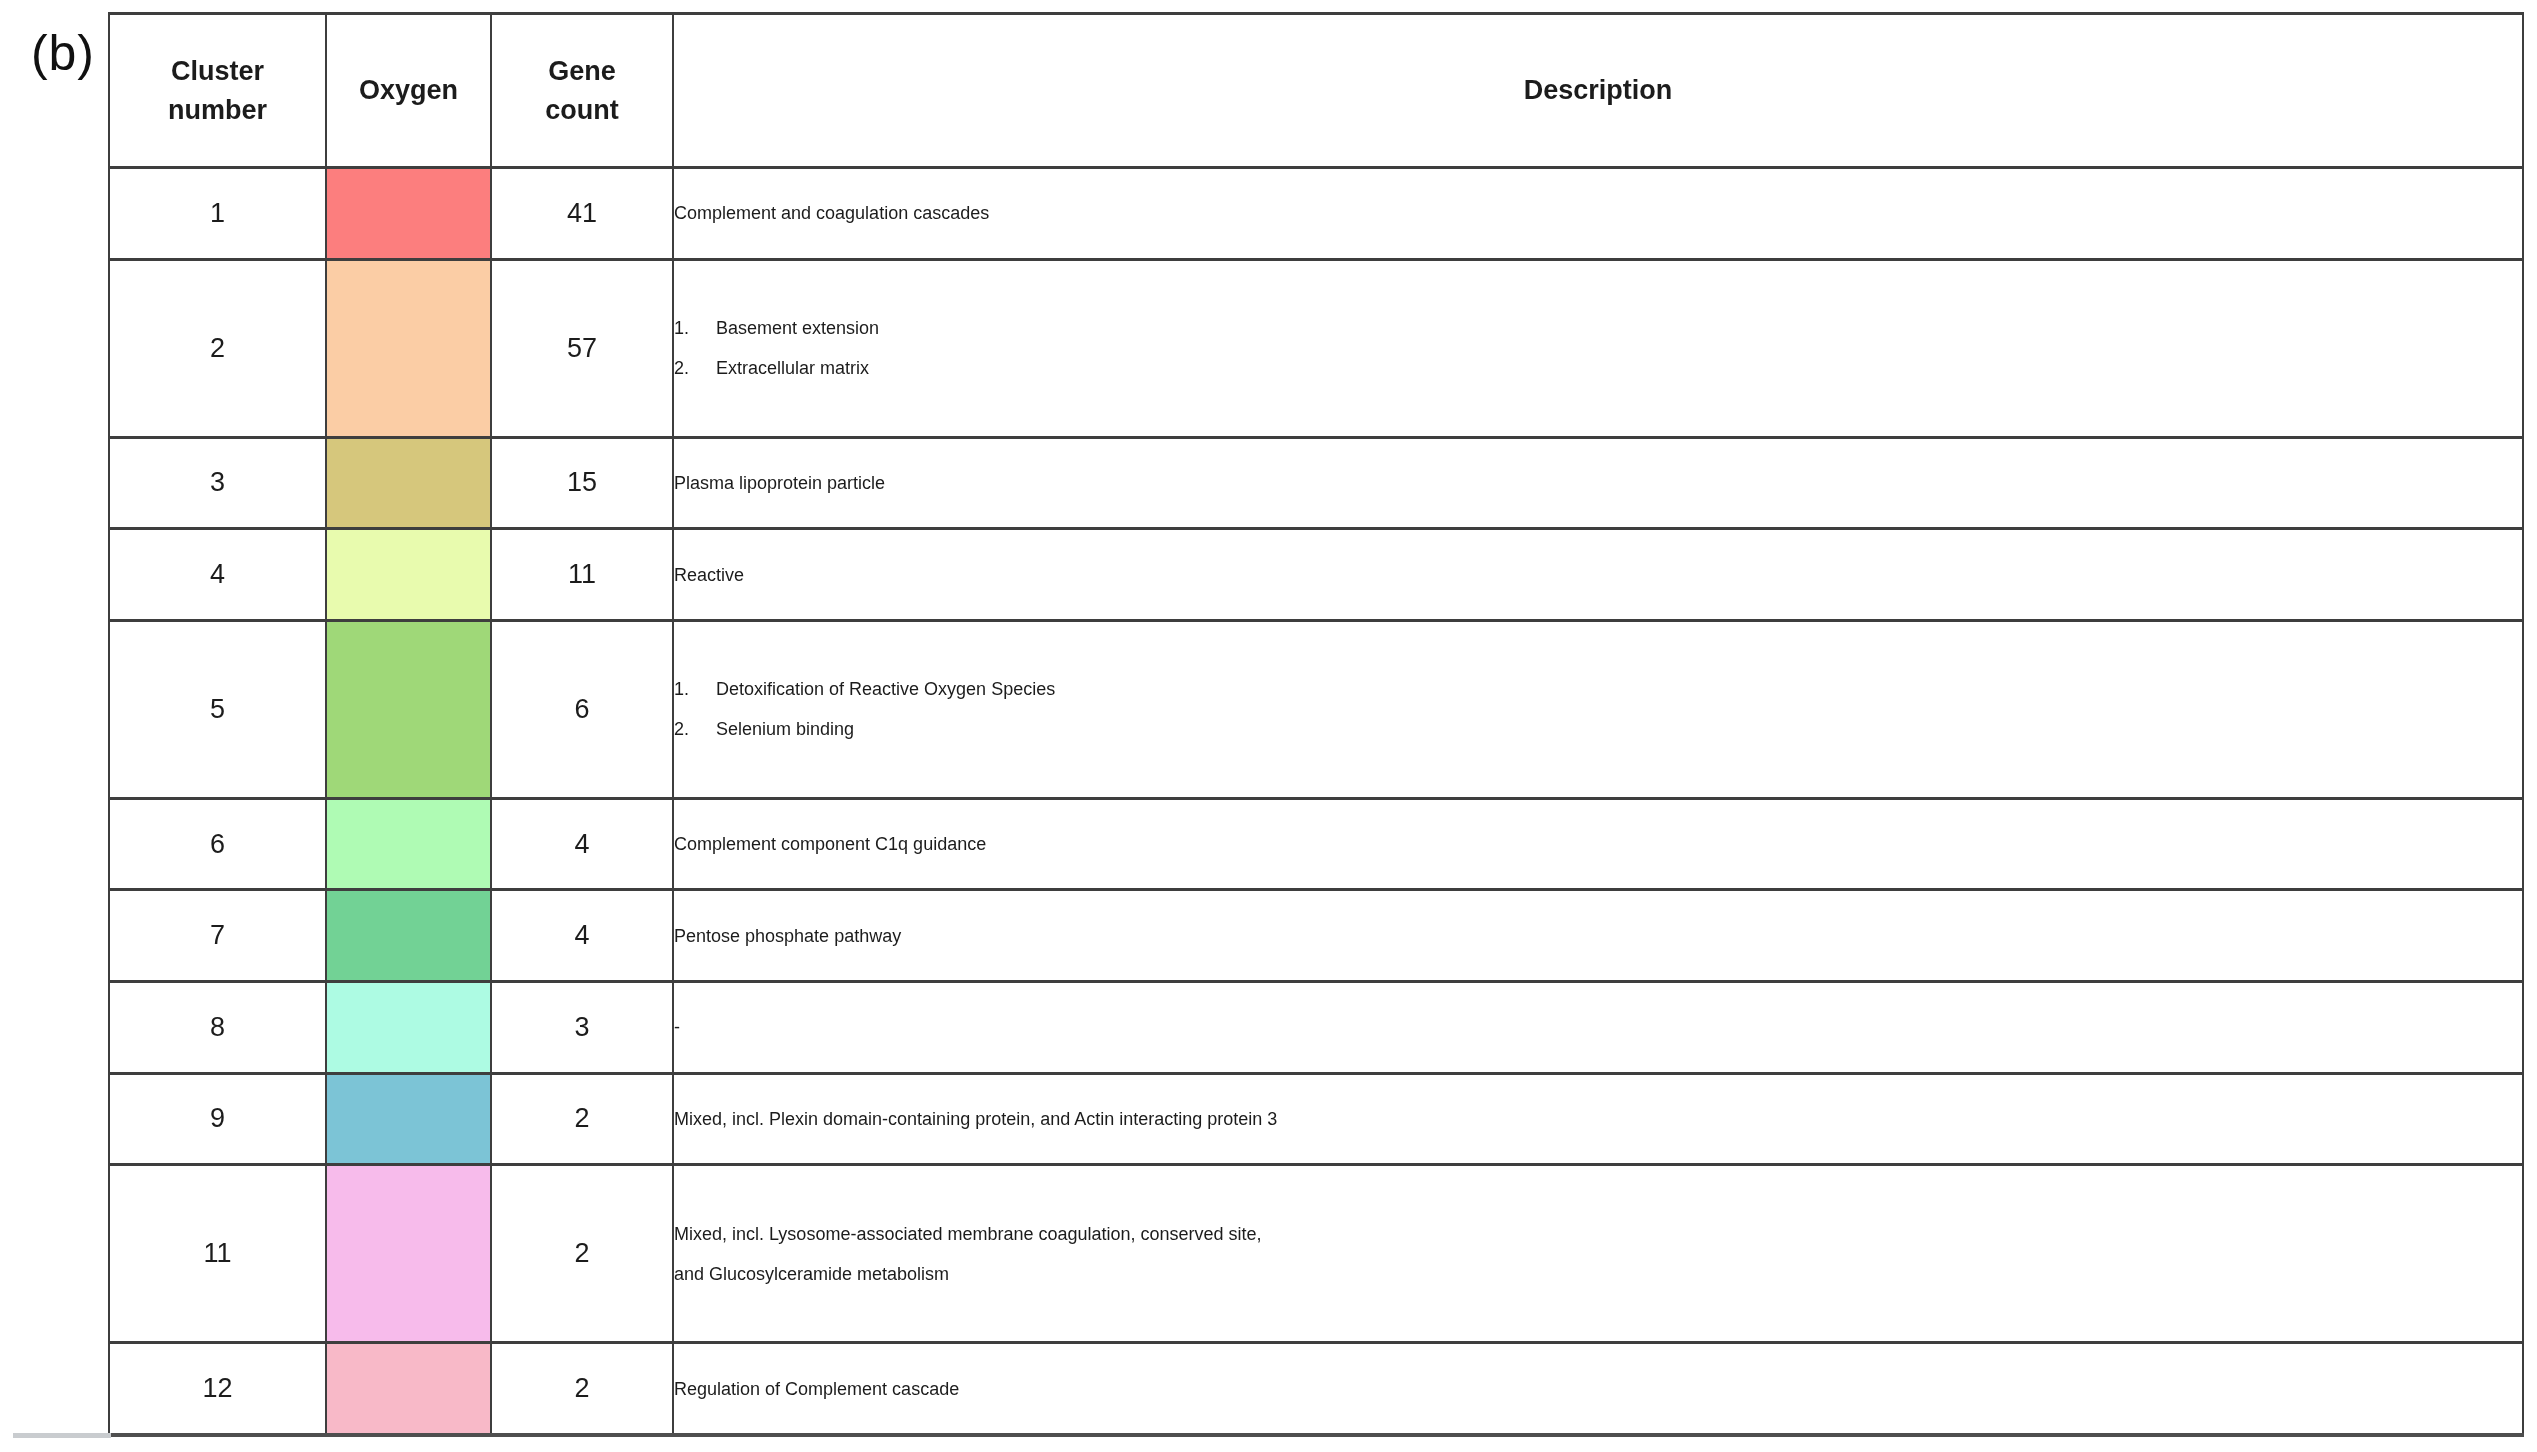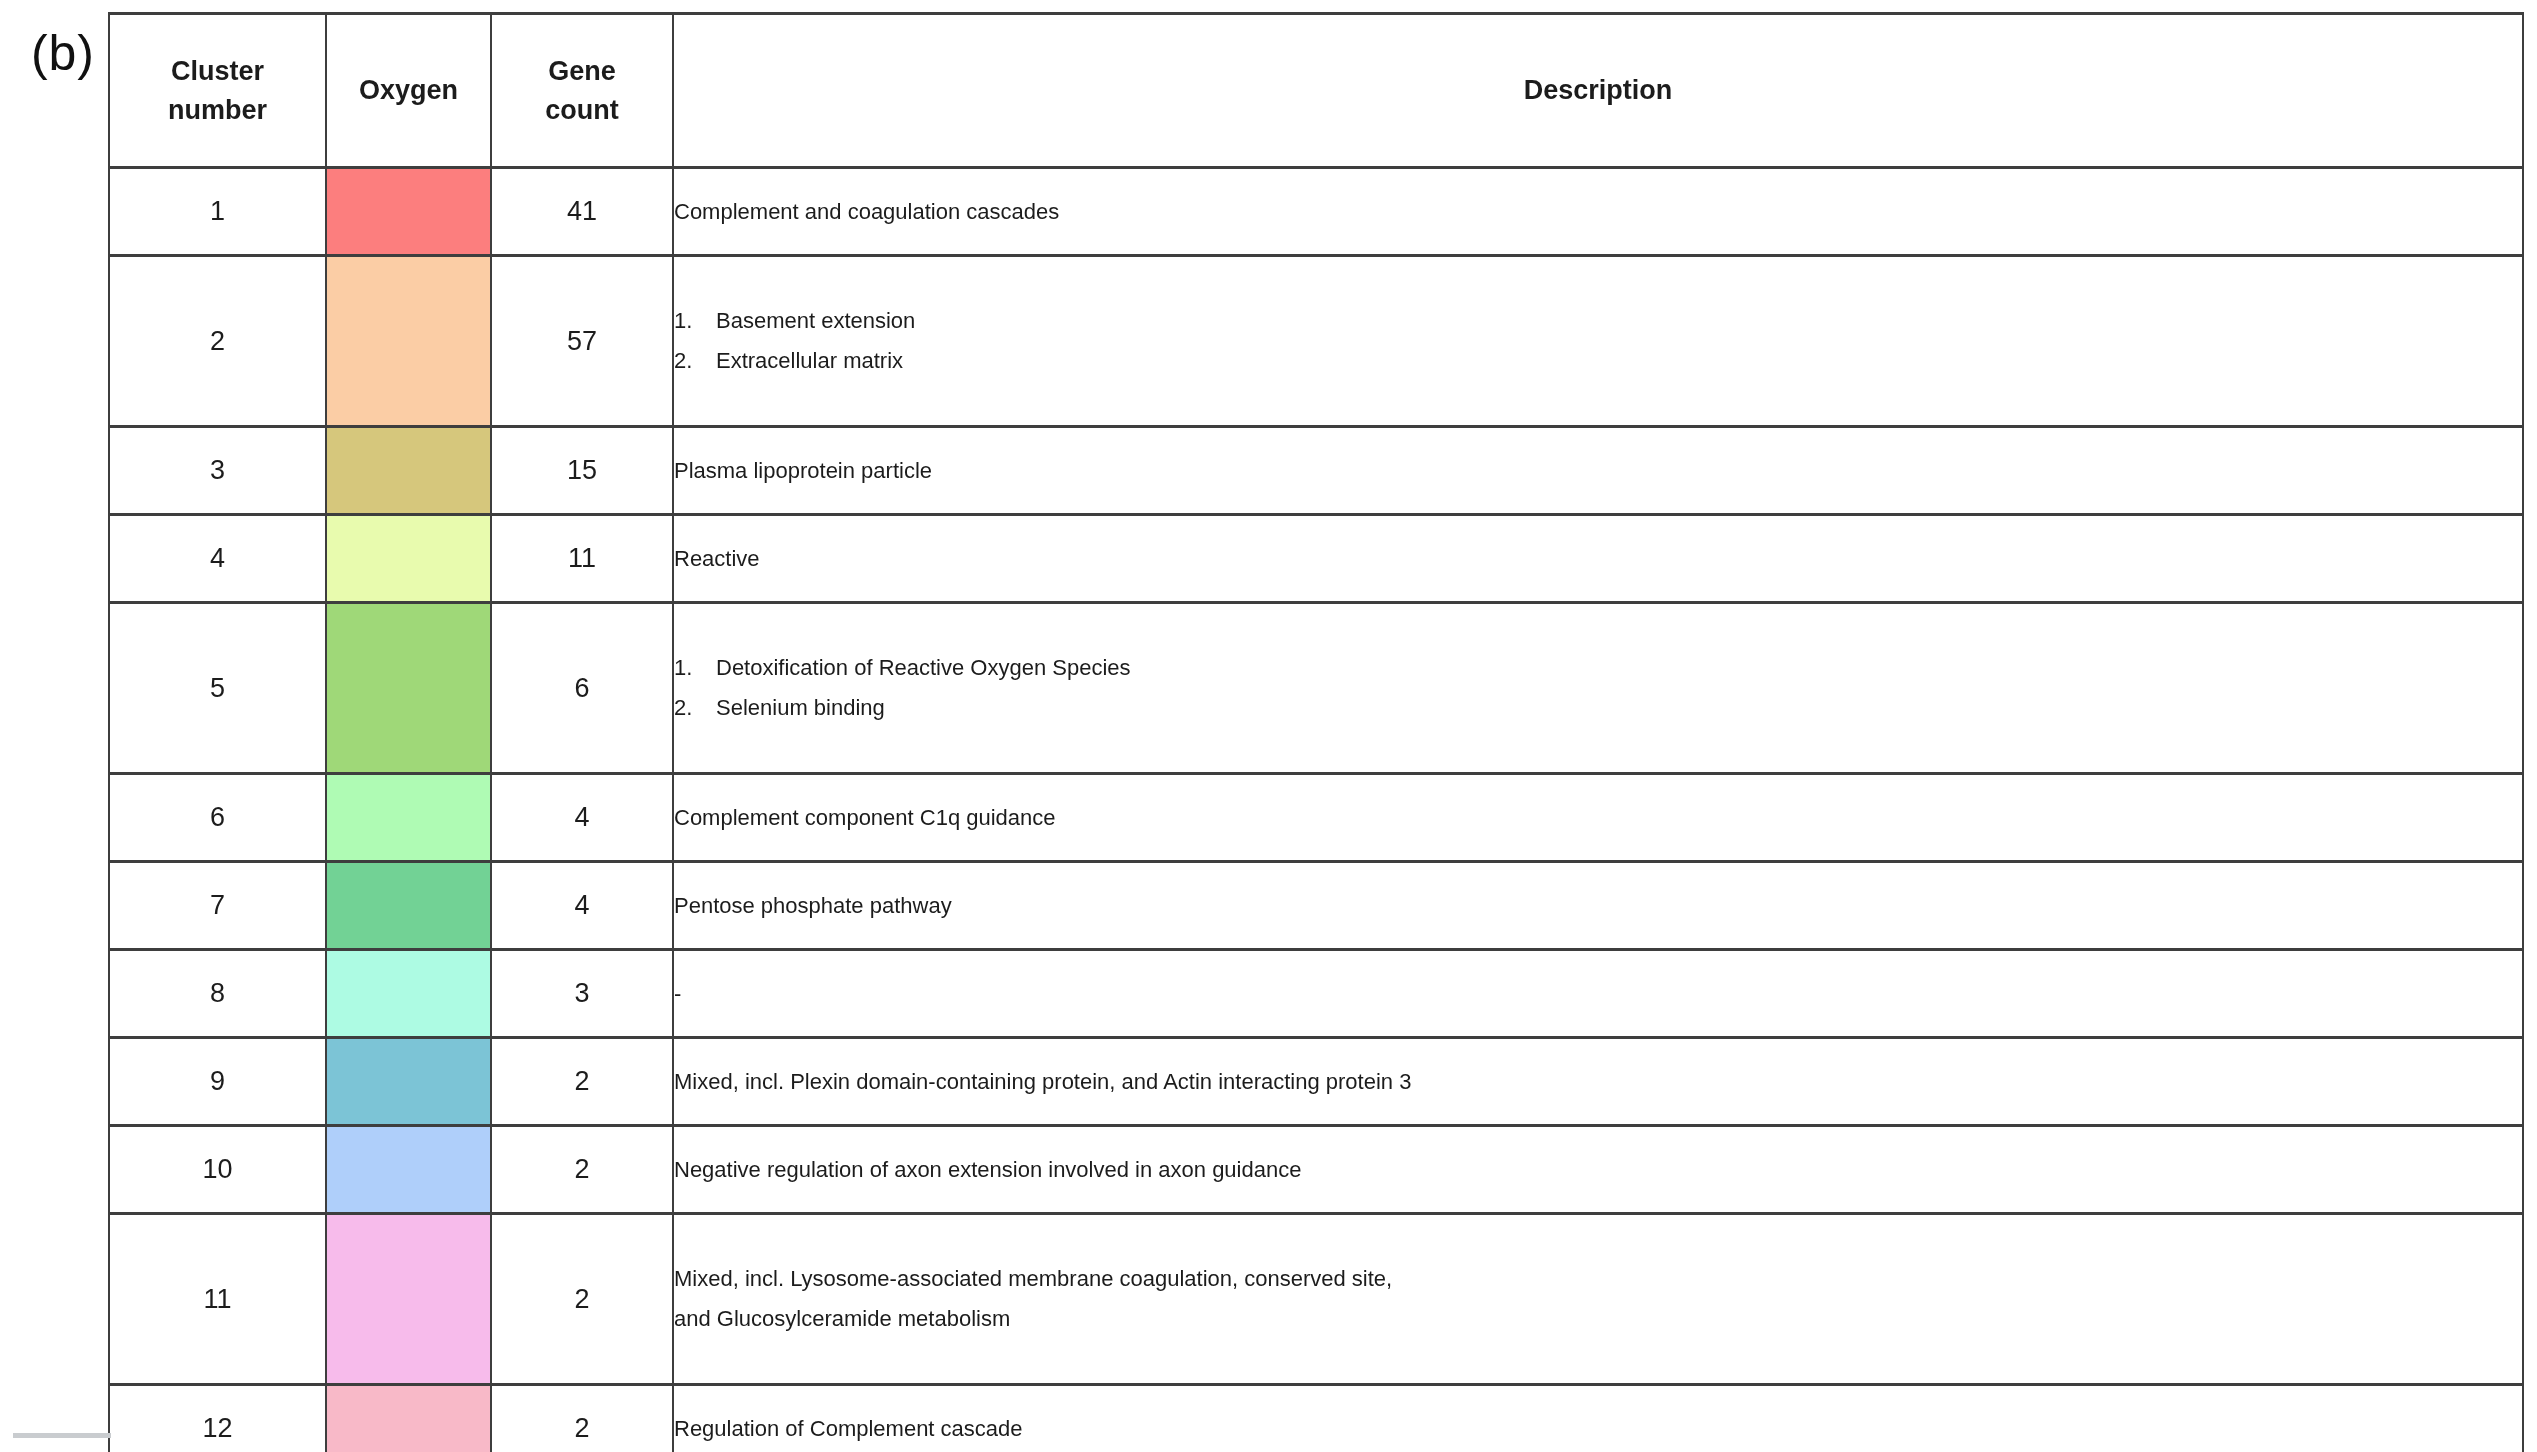--- a/index.html
+++ b/index.html
@@ -66,21 +66,21 @@
 
   td.cell-cluster,
   td.cell-count {
     text-align: center;
     font-size: 27px;
     background: #ffffff;
   }
   td.cell-color { background: #ffffff; }
   td.cell-desc {
     text-align: left;
-    font-size: 22px;
+    font-size: 18px;
     line-height: 40px;
     padding: 3.7px 11px 3.7px 4.6px;
     background: #ffffff;
   }
   .desc-line { white-space: nowrap; }
   .desc-marker {
     display: inline-block;
     min-width: 42px;
   }
   #stray-line-artifact {
@@ -192,28 +192,20 @@
           </td>
         </tr>
         <tr class="row-single">
           <td class="cell-cluster">9</td>
           <td class="cell-color" style="background: rgb(124, 196, 214);"></td>
           <td class="cell-count">2</td>
           <td class="cell-desc">
             <div class="desc-line"><span>Mixed, incl. Plexin domain-containing protein, and Actin interacting protein 3</span></div>
           </td>
         </tr>
-        <tr class="row-single">
-          <td class="cell-cluster">10</td>
-          <td class="cell-color" style="background: rgb(175, 207, 250);"></td>
-          <td class="cell-count">2</td>
-          <td class="cell-desc">
-            <div class="desc-line"><span>Negative regulation of axon extension involved in axon guidance</span></div>
-          </td>
-        </tr>
         <tr class="row-double">
           <td class="cell-cluster">11</td>
           <td class="cell-color" style="background: rgb(247, 187, 235);"></td>
           <td class="cell-count">2</td>
           <td class="cell-desc">
             <div class="desc-line"><span>Mixed, incl. Lysosome-associated membrane coagulation, conserved site,</span></div>
             <div class="desc-line"><span>and Glucosylceramide metabolism</span></div>
           </td>
         </tr>
         <tr class="row-single">

